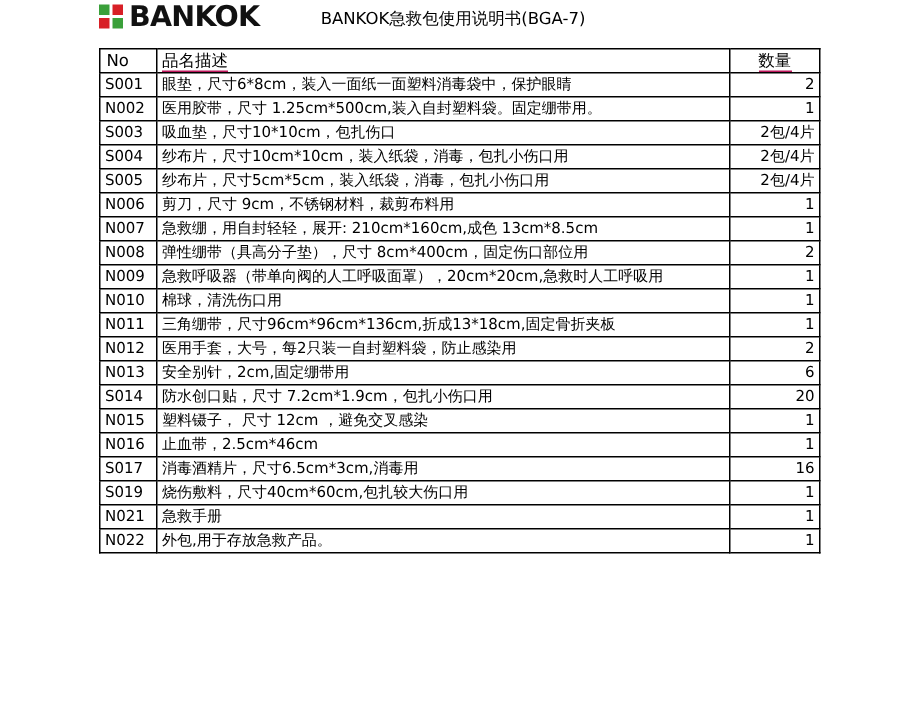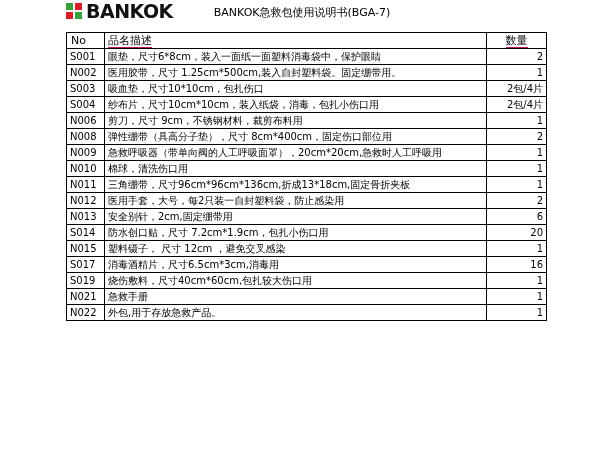--- a/index.html
+++ b/index.html
@@ -151,22 +151,32 @@
           <td class="col-no">S003</td>
           <td class="col-desc">吸血垫，尺寸10*10cm，包扎伤口</td>
           <td class="col-qty">2包/4片</td>
         </tr>
         <tr>
           <td class="col-no">S004</td>
           <td class="col-desc">纱布片，尺寸10cm*10cm，装入纸袋，消毒，包扎小伤口用</td>
           <td class="col-qty">2包/4片</td>
         </tr>
         <tr>
+          <td class="col-no">S005</td>
+          <td class="col-desc">纱布片，尺寸5cm*5cm，装入纸袋，消毒，包扎小伤口用</td>
+          <td class="col-qty">2包/4片</td>
+        </tr>
+        <tr>
           <td class="col-no">N006</td>
           <td class="col-desc">剪刀，尺寸 9cm，不锈钢材料，裁剪布料用</td>
+          <td class="col-qty">1</td>
+        </tr>
+        <tr>
+          <td class="col-no">N007</td>
+          <td class="col-desc">急救绷，用自封轻轻，展开: 210cm*160cm,成色 13cm*8.5cm</td>
           <td class="col-qty">1</td>
         </tr>
         <tr>
           <td class="col-no">N008</td>
           <td class="col-desc">弹性绷带（具高分子垫），尺寸 8cm*400cm，固定伤口部位用</td>
           <td class="col-qty">2</td>
         </tr>
         <tr>
           <td class="col-no">N009</td>
           <td class="col-desc">急救呼吸器（带单向阀的人工呼吸面罩），20cm*20cm,急救时人工呼吸用</td>
@@ -196,20 +206,25 @@
           <td class="col-no">S014</td>
           <td class="col-desc">防水创口贴，尺寸 7.2cm*1.9cm，包扎小伤口用</td>
           <td class="col-qty">20</td>
         </tr>
         <tr>
           <td class="col-no">N015</td>
           <td class="col-desc">塑料镊子， 尺寸 12cm ，避免交叉感染</td>
           <td class="col-qty">1</td>
         </tr>
         <tr>
+          <td class="col-no">N016</td>
+          <td class="col-desc">止血带，2.5cm*46cm</td>
+          <td class="col-qty">1</td>
+        </tr>
+        <tr>
           <td class="col-no">S017</td>
           <td class="col-desc">消毒酒精片，尺寸6.5cm*3cm,消毒用</td>
           <td class="col-qty">16</td>
         </tr>
         <tr>
           <td class="col-no">S019</td>
           <td class="col-desc">烧伤敷料，尺寸40cm*60cm,包扎较大伤口用</td>
           <td class="col-qty">1</td>
         </tr>
         <tr>

